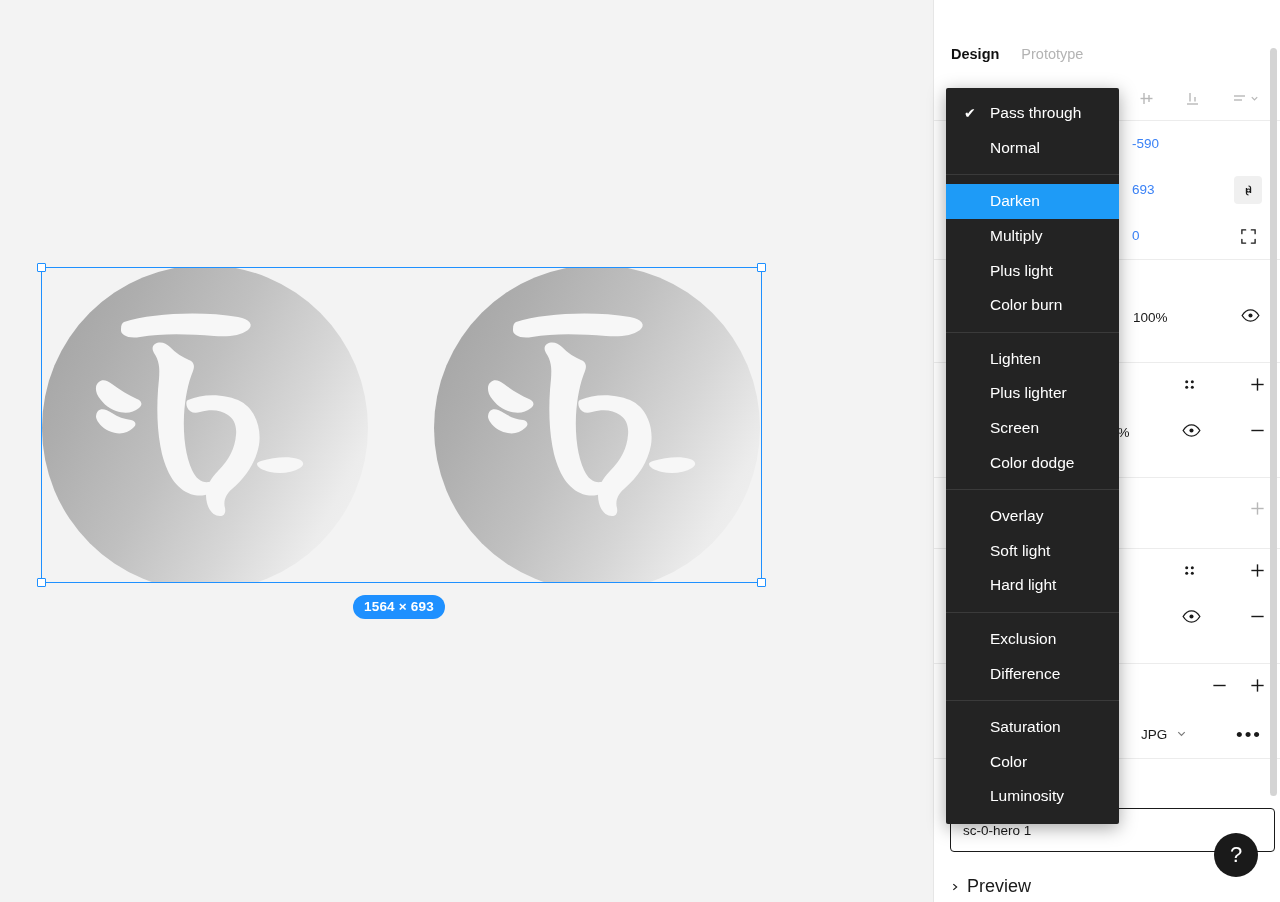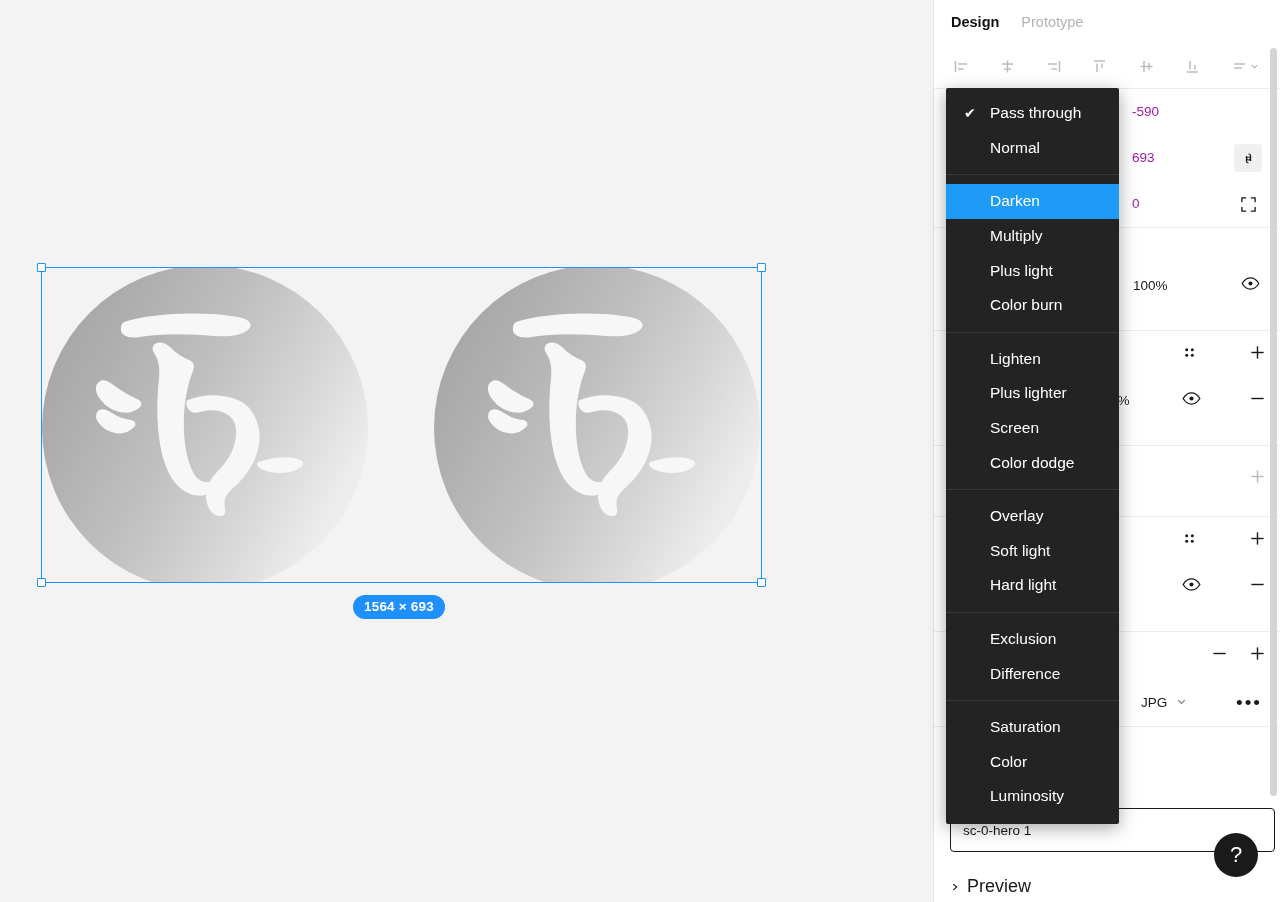--- a/index.html
+++ b/index.html
@@ -74,20 +74,21 @@
     width: 347px; height: 902px;
     background: #ffffff;
     border-left: 1px solid #e6e6e6;
     overflow: hidden;
   }
   .tabs {
     height: 44px;
     display: flex; align-items: center;
     padding-left: 17px;
     gap: 22px;
+    margin-top: 32px;
   }
   .tab {
     font-size: 14.5px;
     color: #b3b3b3;
     line-height: 1;
     cursor: pointer;
   }
   .tab.active { color: #111111; font-weight: bold; }
 
   .align-row {
@@ -106,21 +107,21 @@
   .align-btn.wide { width: 42px; gap: 2px; }
 
   .sec { border-bottom: 1px solid #ececec; position: relative; }
   .row {
     display: flex; align-items: center;
     height: 46px;
     padding: 0 14px 0 16px;
     position: relative;
   }
   .field {
-    font-size: 13.5px; color: #a21caf;
+    font-size: 13.5px; color: #3b82f6;
     line-height: 1;
   }
   .pos-x { position: absolute; left: 198px; }
   .icon-btn {
     position: absolute;
     width: 28px; height: 28px;
     display: flex; align-items: center; justify-content: center;
     border-radius: 4px;
     cursor: pointer;
   }

